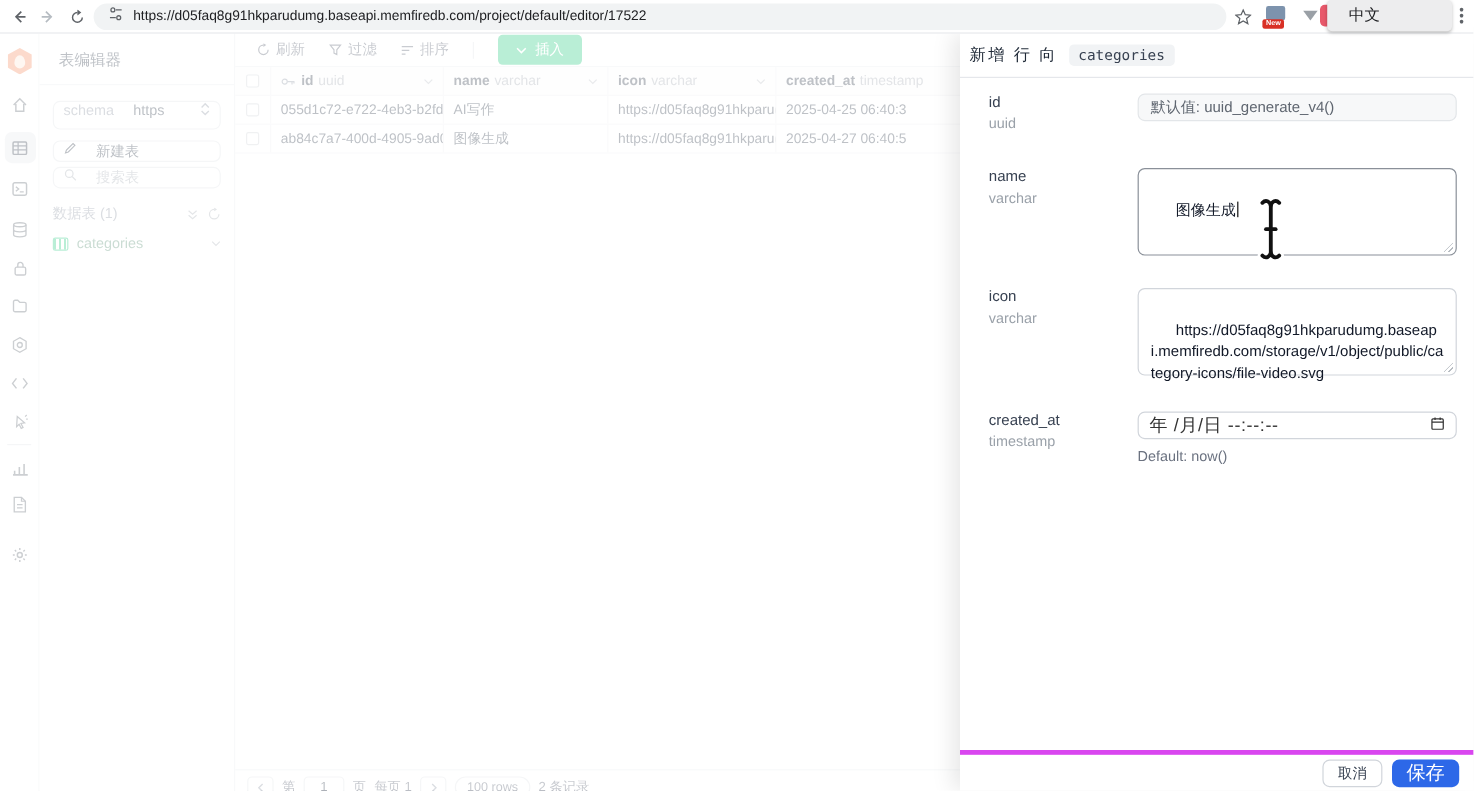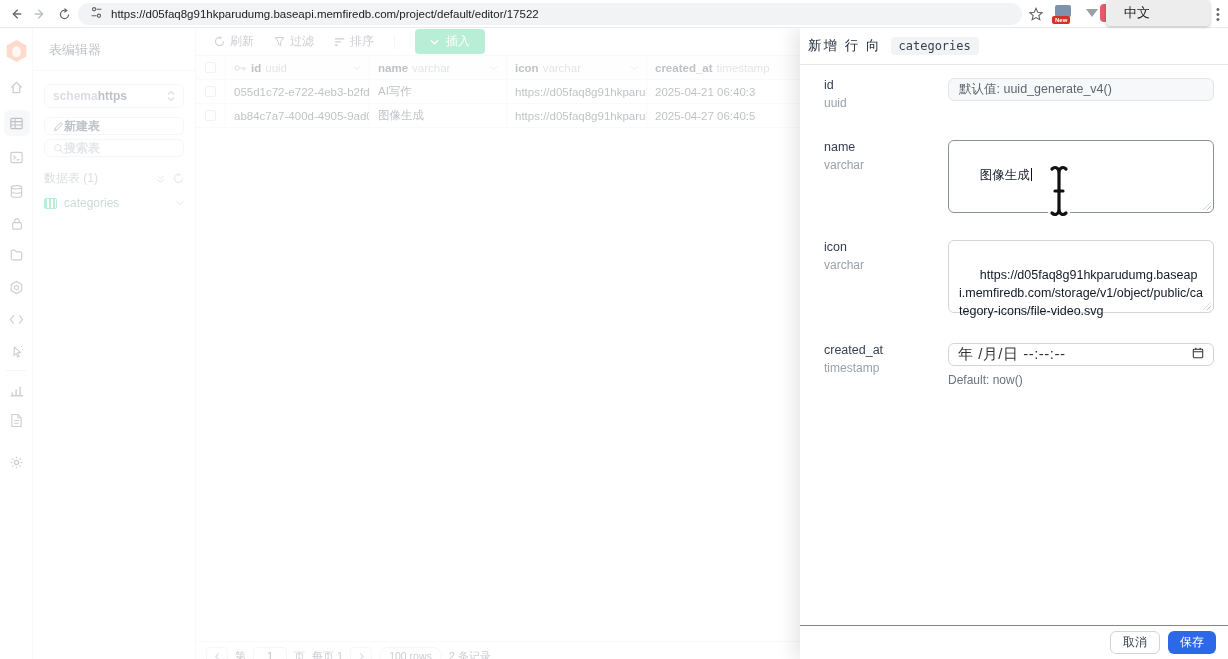--- a/index.html
+++ b/index.html
@@ -28,21 +28,21 @@
   .rail-item svg { display: block; }
   .logo-hex { width: 22px; height: 22px; background: #f59a73; clip-path: polygon(50% 0, 95% 25%, 95% 75%, 50% 100%, 5% 75%, 5% 25%); display: flex; align-items: center; justify-content: center; }
   .logo-hex i { width: 9px; height: 11px; background: #fde8dc; border-radius: 50% 50% 50% 50% / 60% 60% 40% 40%; }
   .rail-active { background: #e9ebee; border-radius: 6px; width: 26px; height: 26px; display: flex; align-items: center; justify-content: center; margin: 0 auto; }
   .rail-div { width: 20px; height: 1px; background: #e3e6e9; margin: 6px auto; }
 
   
   .panel { position: absolute; left: 33px; top: 0; width: 163px; height: 100%; border-right: 1px solid #eceef0; background: #fff; }
   .panel-title { padding: 13px 16px 11px; font-size: 13px; color: #4b5563; }
   .panel-hr { height: 1px; background: #eceef0; }
-  .sel-box, .btn-box, .search-box { margin: 0 11px; border: 1px solid #e3e6e9; border-radius: 6px; display: flex; align-items: center; font-size: 12px; padding: 0 8px; gap: 0; background: #fff; font-weight: bold; }
+  .sel-box, .btn-box, .search-box { margin: 0 11px; border: 1px solid #e3e6e9; border-radius: 6px; display: flex; font-size: 12px; padding: 0 8px; gap: 16px; background: #fff; }
   .sel-box { margin-top: 13px; height: 24px; justify-content: space-between; }
   .btn-box { margin-top: 9px; height: 18px; color: #4b5563; }
   .search-box { margin-top: 4px; height: 18px; color: #b3b9c0; }
   .tables-head { margin: 13px 11px 0; display: flex; align-items: center; font-size: 12px; color: #9ca3af; }
   .tables-head .sp { flex: 1; }
   .table-row-item { margin: 9px 11px 0; display: flex; align-items: center; gap: 7px; font-size: 12px; color: #6f9f87; }
   .table-row-item .sp { flex: 1; }
   .grid-ic { width: 13px; height: 11px; border: 1.5px solid #3ecf8e; border-radius: 2px; background: repeating-linear-gradient(90deg, #3ecf8e 0 2px, transparent 2px 4px); }
 
   
@@ -86,23 +86,23 @@
   .inp { position: absolute; left: 148px; width: 266px; border-radius: 6px; font-size: 12.5px; }
   .inp-disabled { height: 23px; background: #f7f8f9; border: 1px solid #e3e6e9; color: #5f6670; display: flex; align-items: center; padding: 0 10px; }
   .ta { border: 1px solid #d1d5db; background: #fff; padding: 7px 10px; line-height: 1.45; color: #111827; white-space: pre-wrap; word-break: break-all; position: absolute; left: 148px; width: 266px; border-radius: 6px; font-size: 12.5px; }
   .ta-focus { border: 1.5px solid #8a9099; }
   .ta .rz { position: absolute; right: 2px; bottom: 2px; width: 8px; height: 8px; background: repeating-linear-gradient(135deg, transparent 0 2px, #b8bdc3 2px 3px); clip-path: polygon(100% 0, 100% 100%, 0 100%); }
   .caret { display: inline-block; width: 0; border-left: 1.5px solid #111; height: 13px; vertical-align: -2px; margin-left: 1px; }
   .date-inp { height: 23px; border: 1px solid #d1d5db; display: flex; align-items: center; padding: 0 9px; color: #333; gap: 6px; }
   .date-inp .dtx { font-size: 15px; letter-spacing: 0.5px; }
   .date-inp .cal { margin-left: auto; }
   .hint { position: absolute; left: 148px; font-size: 12px; color: #6b7280; }
-  .dw-foot { position: absolute; left: 0; bottom: 0; width: 100%; height: 34px; border-top: 1px solid #d946ef; display: flex; align-items: center; justify-content: flex-end; gap: 8px; padding-right: 12px; }
+  .dw-foot { position: absolute; left: 0; bottom: 0; width: 100%; height: 34px; border-top: 4px solid #d946ef; display: flex; align-items: center; justify-content: flex-end; gap: 8px; padding-right: 12px; }
   .btn-cancel { height: 23px; padding: 0 12px; border: 1px solid #d1d5db; border-radius: 6px; background: #fff; font-size: 12px; color: #374151; display: flex; align-items: center; }
-  .btn-save { height: 23px; padding: 0 12px; border-radius: 6px; background: #2d68e8; font-size: 12px; color: #fff; display: flex; align-items: center; }
+  .btn-save { height: 23px; padding: 0 12px; border-radius: 6px; background: #2d68e8; font-size: 16px; color: #fff; display: flex; align-items: center; }
 
   
   .ibeam { position: absolute; left: 1044px; top: 134px; z-index: 70; pointer-events: none; }
 </style>
 </head>
 <body>
 
 <div class="chrome">
   <div class="nav-ic" style="left:4px;width:24px;">
     <svg width="14" height="14" viewBox="0 0 16 16">
@@ -344,21 +344,21 @@
           <span class="col-type">timestamp</span>
         </div>
       </div>
       <div class="g-row">
         <div class="g-cell c-check">
             <span class="chk"></span>
           </div>
         <div class="g-cell c-id">055d1c72-e722-4eb3-b2fd-db4f1b3e04c3</div>
         <div class="g-cell c-name">AI写作</div>
         <div class="g-cell c-icon">https://d05faq8g91hkparudumg.baseapi.r</div>
-        <div class="g-cell c-created">2025-04-21 06:40:3</div>
+        <div class="g-cell c-created">2025-04-25 06:40:3</div>
       </div>
       <div class="g-row">
         <div class="g-cell c-check">
             <span class="chk"></span>
           </div>
         <div class="g-cell c-id">ab84c7a7-400d-4905-9ad0-6da0b395d5</div>
         <div class="g-cell c-name">图像生成</div>
         <div class="g-cell c-icon">https://d05faq8g91hkparudumg.baseapi.r</div>
         <div class="g-cell c-created">2025-04-27 06:40:5</div>
       </div>

